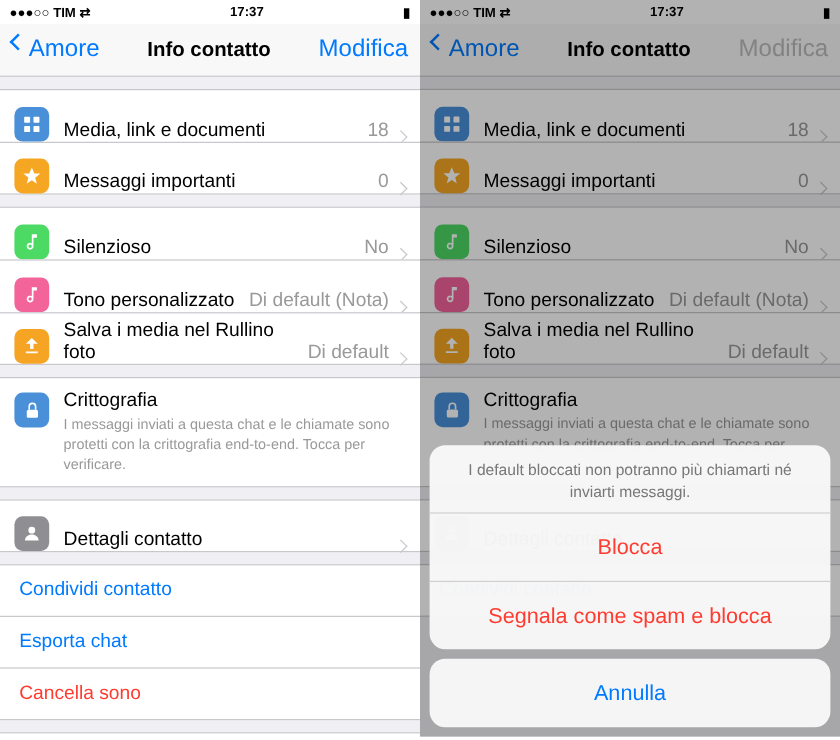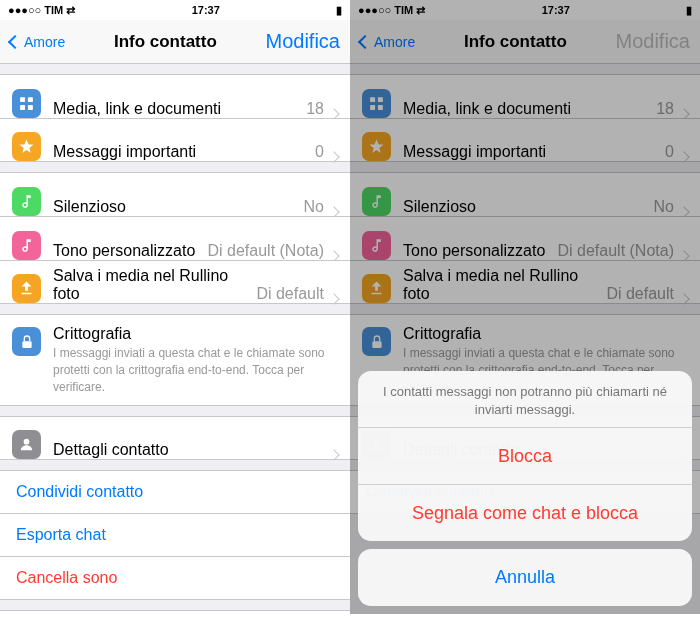--- a/index.html
+++ b/index.html
@@ -39,22 +39,22 @@
     .nav-bar {
       height: 44px;
       background: #f8f8f8;
       border-bottom: 1px solid #c8c8cc;
       display: flex;
       align-items: center;
       justify-content: space-between;
       padding: 0 10px;
     }
     .nav-back {
-      display: flex; align-items: center; gap: 3px;
-      color: #007aff; font-size: 14px; cursor: pointer;
+      display: flex; align-items: flex-start; gap: 3px;
+      color: #007aff; font-size: 20px; cursor: pointer;
     }
     .nav-back .chevron {
       width: 10px; height: 10px;
       border-left: 2px solid #007aff;
       border-bottom: 2px solid #007aff;
       transform: rotate(45deg);
       margin-right: 1px;
     }
     .nav-title { font-size: 17px; font-weight: 600; color: #000; }
     .nav-action { color: #007aff; font-size: 20px; cursor: pointer; }
@@ -414,23 +414,23 @@
     </div>
     <div class="section">
       <div class="link-row blue">Condividi contatto</div>
     </div>
   </div>
 
   <div class="overlay-backdrop">
     <div class="overlay-dim">
       <div class="action-sheet">
         <div class="action-sheet-group">
-          <div class="action-sheet-message">I contatti messaggi non potranno più chiamarti né inviarti messaggi.</div>
+          <div class="action-sheet-message">I default bloccati non potranno più chiamarti né inviarti messaggi.</div>
           <div class="action-sheet-btn red">Blocca</div>
-          <div class="action-sheet-btn red">Segnala come chat e blocca</div>
+          <div class="action-sheet-btn red">Segnala come spam e blocca</div>
         </div>
         <div class="action-sheet-cancel">
           <div class="action-sheet-btn blue">Annulla</div>
         </div>
       </div>
     </div>
   </div>
 </div>
 
 </body></html>

